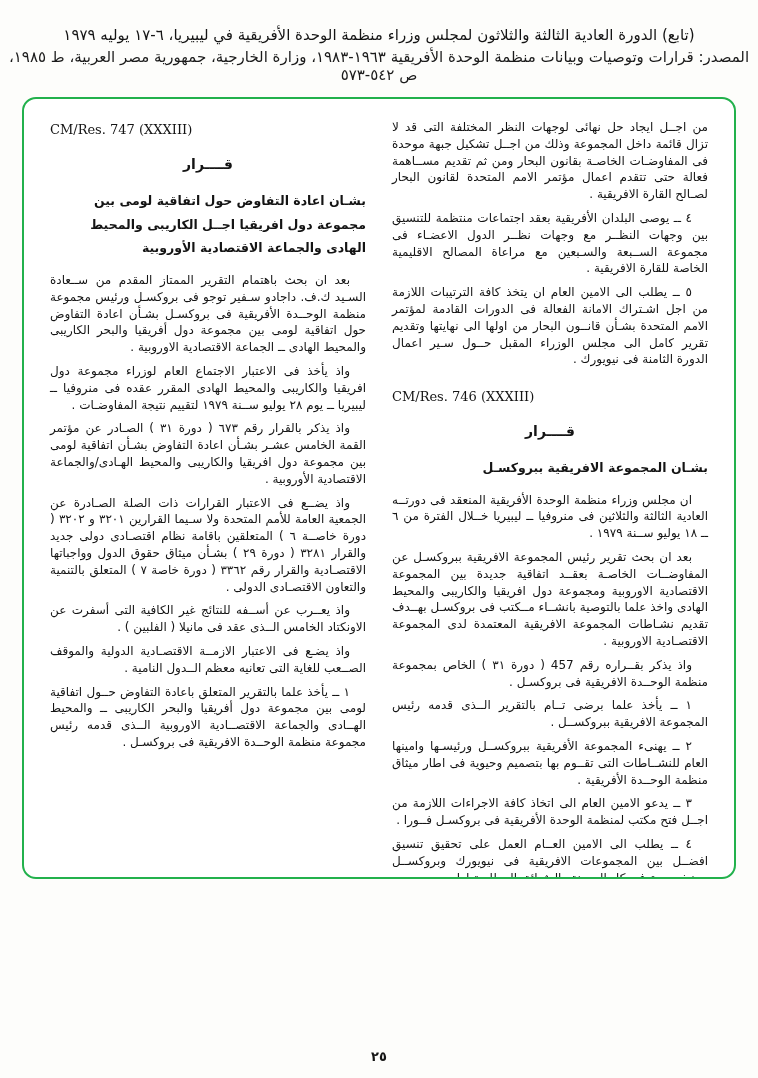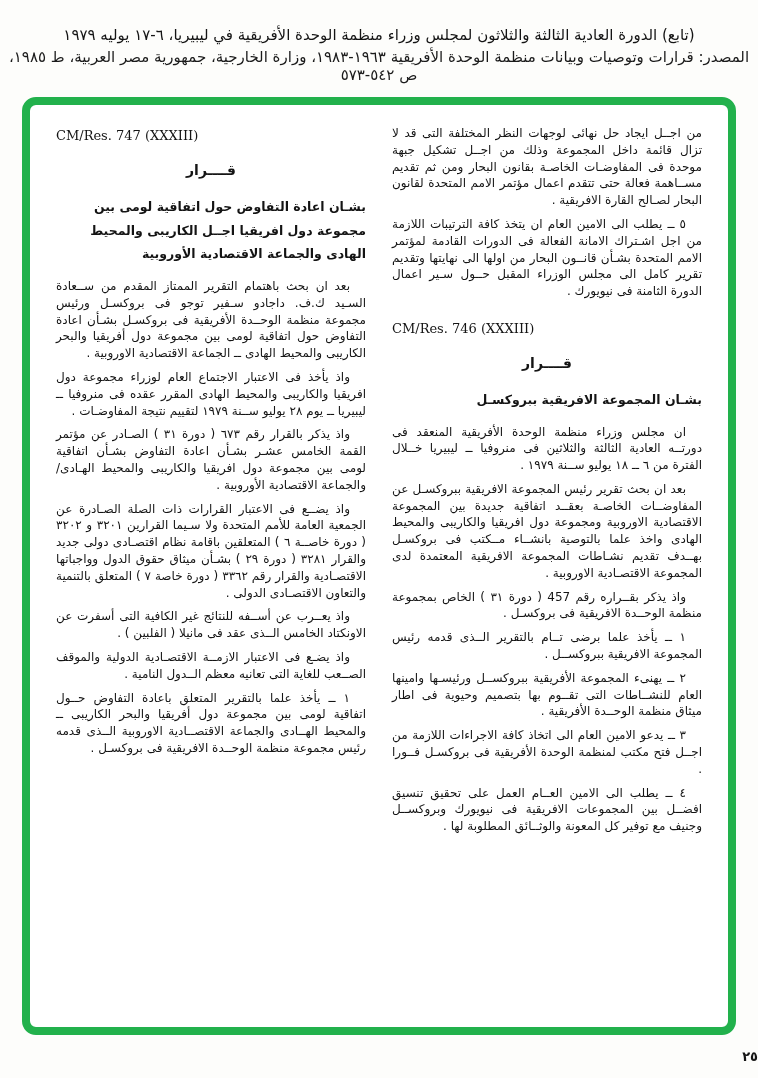--- a/index.html
+++ b/index.html
@@ -5,40 +5,40 @@
   html, body { margin:0; padding:0; }
   body {
     width:758px; height:1078px; background:#fdfdfb; position:relative;
     font-family:"DejaVu Sans", sans-serif; color:#141414; overflow:hidden;
   }
   .header { position:absolute; top:26px; left:0; right:0; text-align:center; direction:rtl; }
   .header-session { font-size:15px; font-weight:normal; letter-spacing:0; }
   .header-source  { font-size:15px; font-weight:normal; margin-top:4px; color:#1a1a1a; }
 
   .green-box {
-    position:absolute; left:22px; top:97px; width:714px; height:938px;
-    border:8px solid #a21caf; border-radius:14px; box-sizing:border-box;
+    position:absolute; left:22px; top:97px; width:714px; height:782px;
+    border:2px solid #a21caf; border-radius:14px; box-sizing:border-box;
     padding:20px 26px 8px; overflow:hidden; background:#ffffff;
   }
   .columns { display:flex; direction:ltr; gap:26px; height:100%; }
   .col { flex:1; direction:rtl; text-align:justify; font-size:12px; line-height:1.4; }
 
   .res-ref {
     direction:ltr; text-align:left; font-family:"DejaVu Serif", serif;
     font-size:13px; margin:2px 0 16px 0; white-space:nowrap;
   }
   .res-heading { text-align:center; font-weight:bold; font-size:14px; margin:4px 0 14px; }
   .res-subtitle { text-align:right; font-weight:bold; font-size:12.5px; line-height:1.9; margin:0 0 12px; }
   .para { margin:0 0 7px 0; text-indent:16px; }
   .para.noindent { text-indent:0; }
   .res-block { margin-top:20px; }
 
   .page-number {
     position:absolute; bottom:14px; left:0; right:0;
-    font-weight:bold; font-size:13px; direction:rtl;
+    text-align:center; font-weight:bold; font-size:13px; direction:rtl;
   }
 </style>
 </head>
 <body>
 
 <div class="header">
   <div class="header-session">(تابع) الدورة العادية الثالثة والثلاثون لمجلس وزراء منظمة الوحدة الأفريقية في ليبيريا، ٦-١٧ يوليه ١٩٧٩</div>
   <div class="header-source">المصدر: قرارات وتوصيات وبيانات منظمة الوحدة الأفريقية ١٩٦٣-١٩٨٣، وزارة الخارجية، جمهورية مصر العربية، ط ١٩٨٥، ص ٥٤٢-٥٧٣</div>
 </div>
 
@@ -57,20 +57,21 @@
       <p class="para">واذ يأخذ فى الاعتبار الاجتماع العام لوزراء مجموعة دول افريقيا والكاريبى والمحيط الهادى المقرر عقده فى منروفيا ــ ليبيريا ــ يوم ٢٨ يوليو ســنة ١٩٧٩ لتقييم نتيجة المفاوضـات .</p>
       <p class="para">واذ يذكر بالقرار رقم ٦٧٣ ( دورة ٣١ ) الصـادر عن مؤتمر القمة الخامس عشـر بشـأن اعادة التفاوض بشـأن اتفاقية لومى بين مجموعة دول افريقيا والكاريبى والمحيط الهـادى/والجماعة الاقتصادية الأوروبية .</p>
       <p class="para">واذ يضــع فى الاعتبار القرارات ذات الصلة الصـادرة عن الجمعية العامة للأمم المتحدة ولا سـيما القرارين ٣٢٠١ و ٣٢٠٢ ( دورة خاصــة ٦ ) المتعلقين باقامة نظام اقتصـادى دولى جديد والقرار ٣٢٨١ ( دورة ٢٩ ) بشـأن ميثاق حقوق الدول وواجباتها الاقتصـادية والقرار رقم ٣٣٦٢ ( دورة خاصة ٧ ) المتعلق بالتنمية والتعاون الاقتصـادى الدولى .</p>
       <p class="para">واذ يعــرب عن أســفه للنتائج غير الكافية التى أسفرت عن الاونكتاد الخامس الــذى عقد فى مانيلا ( الفلبين ) .</p>
       <p class="para">واذ يضـع فى الاعتبار الازمــة الاقتصـادية الدولية والموقف الصــعب للغاية التى تعانيه معظم الــدول النامية .</p>
       <p class="para">١ ــ يأخذ علما بالتقرير المتعلق باعادة التفاوض حــول اتفاقية لومى بين مجموعة دول أفريقيا والبحر الكاريبى ــ والمحيط الهــادى والجماعة الاقتصــادية الاوروبية الــذى قدمه رئيس مجموعة منظمة الوحــدة الافريقية فى بروكسـل .</p>
     </div>
 
     <div class="col">
       <p class="para noindent">من اجــل ايجاد حل نهائى لوجهات النظر المختلفة التى قد لا تزال قائمة داخل المجموعة وذلك من اجــل تشكيل جبهة موحدة فى المفاوضـات الخاصـة بقانون البحار ومن ثم تقديم مســاهمة فعالة حتى تتقدم اعمال مؤتمر الامم المتحدة لقانون البحار لصـالح القارة الافريقية .</p>
+      <p class="para">٤ ــ يوصى البلدان الأفريقية بعقد اجتماعات منتظمة للتنسيق بين وجهات النظــر مع وجهات نظــر الدول الاعضـاء فى مجموعة الســبعة والسـبعين مع مراعاة المصالح الاقليمية الخاصة للقارة الافريقية .</p>
       <p class="para">٥ ــ يطلب الى الامين العام ان يتخذ كافة الترتيبات اللازمة من اجل اشـتراك الامانة الفعالة فى الدورات القادمة لمؤتمر الامم المتحدة بشـأن قانــون البحار من اولها الى نهايتها وتقديم تقرير كامل الى مجلس الوزراء المقبل حــول سـير اعمال الدورة الثامنة فى نيويورك .</p>
 
       <div class="res-block">
         <div class="res-ref">CM/Res. 746 (XXXIII)</div>
         <div class="res-heading">قــــرار</div>
         <div class="res-subtitle">بشـان المجموعة الافريقية ببروكسـل</div>
         <p class="para">ان مجلس وزراء منظمة الوحدة الأفريقية المنعقد فى دورتــه العادية الثالثة والثلاثين فى منروفيا ــ ليبيريا خــلال الفترة من ٦ ــ ١٨ يوليو ســنة ١٩٧٩ .</p>
         <p class="para">بعد ان بحث تقرير رئيس المجموعة الافريقية ببروكسـل عن المفاوضــات الخاصـة بعقــد اتفاقية جديدة بين المجموعة الاقتصادية الاوروبية ومجموعة دول افريقيا والكاريبى والمحيط الهادى واخذ علما بالتوصية بانشــاء مــكتب فى بروكسـل بهــدف تقديم نشـاطات المجموعة الافريقية المعتمدة لدى المجموعة الاقتصـادية الاوروبية .</p>
         <p class="para">واذ يذكر بقــراره رقم 457 ( دورة ٣١ ) الخاص بمجموعة منظمة الوحــدة الافريقية فى بروكسـل .</p>
         <p class="para">١ ــ يأخذ علما برضى تــام بالتقرير الــذى قدمه رئيس المجموعة الافريقية ببروكســل .</p>

